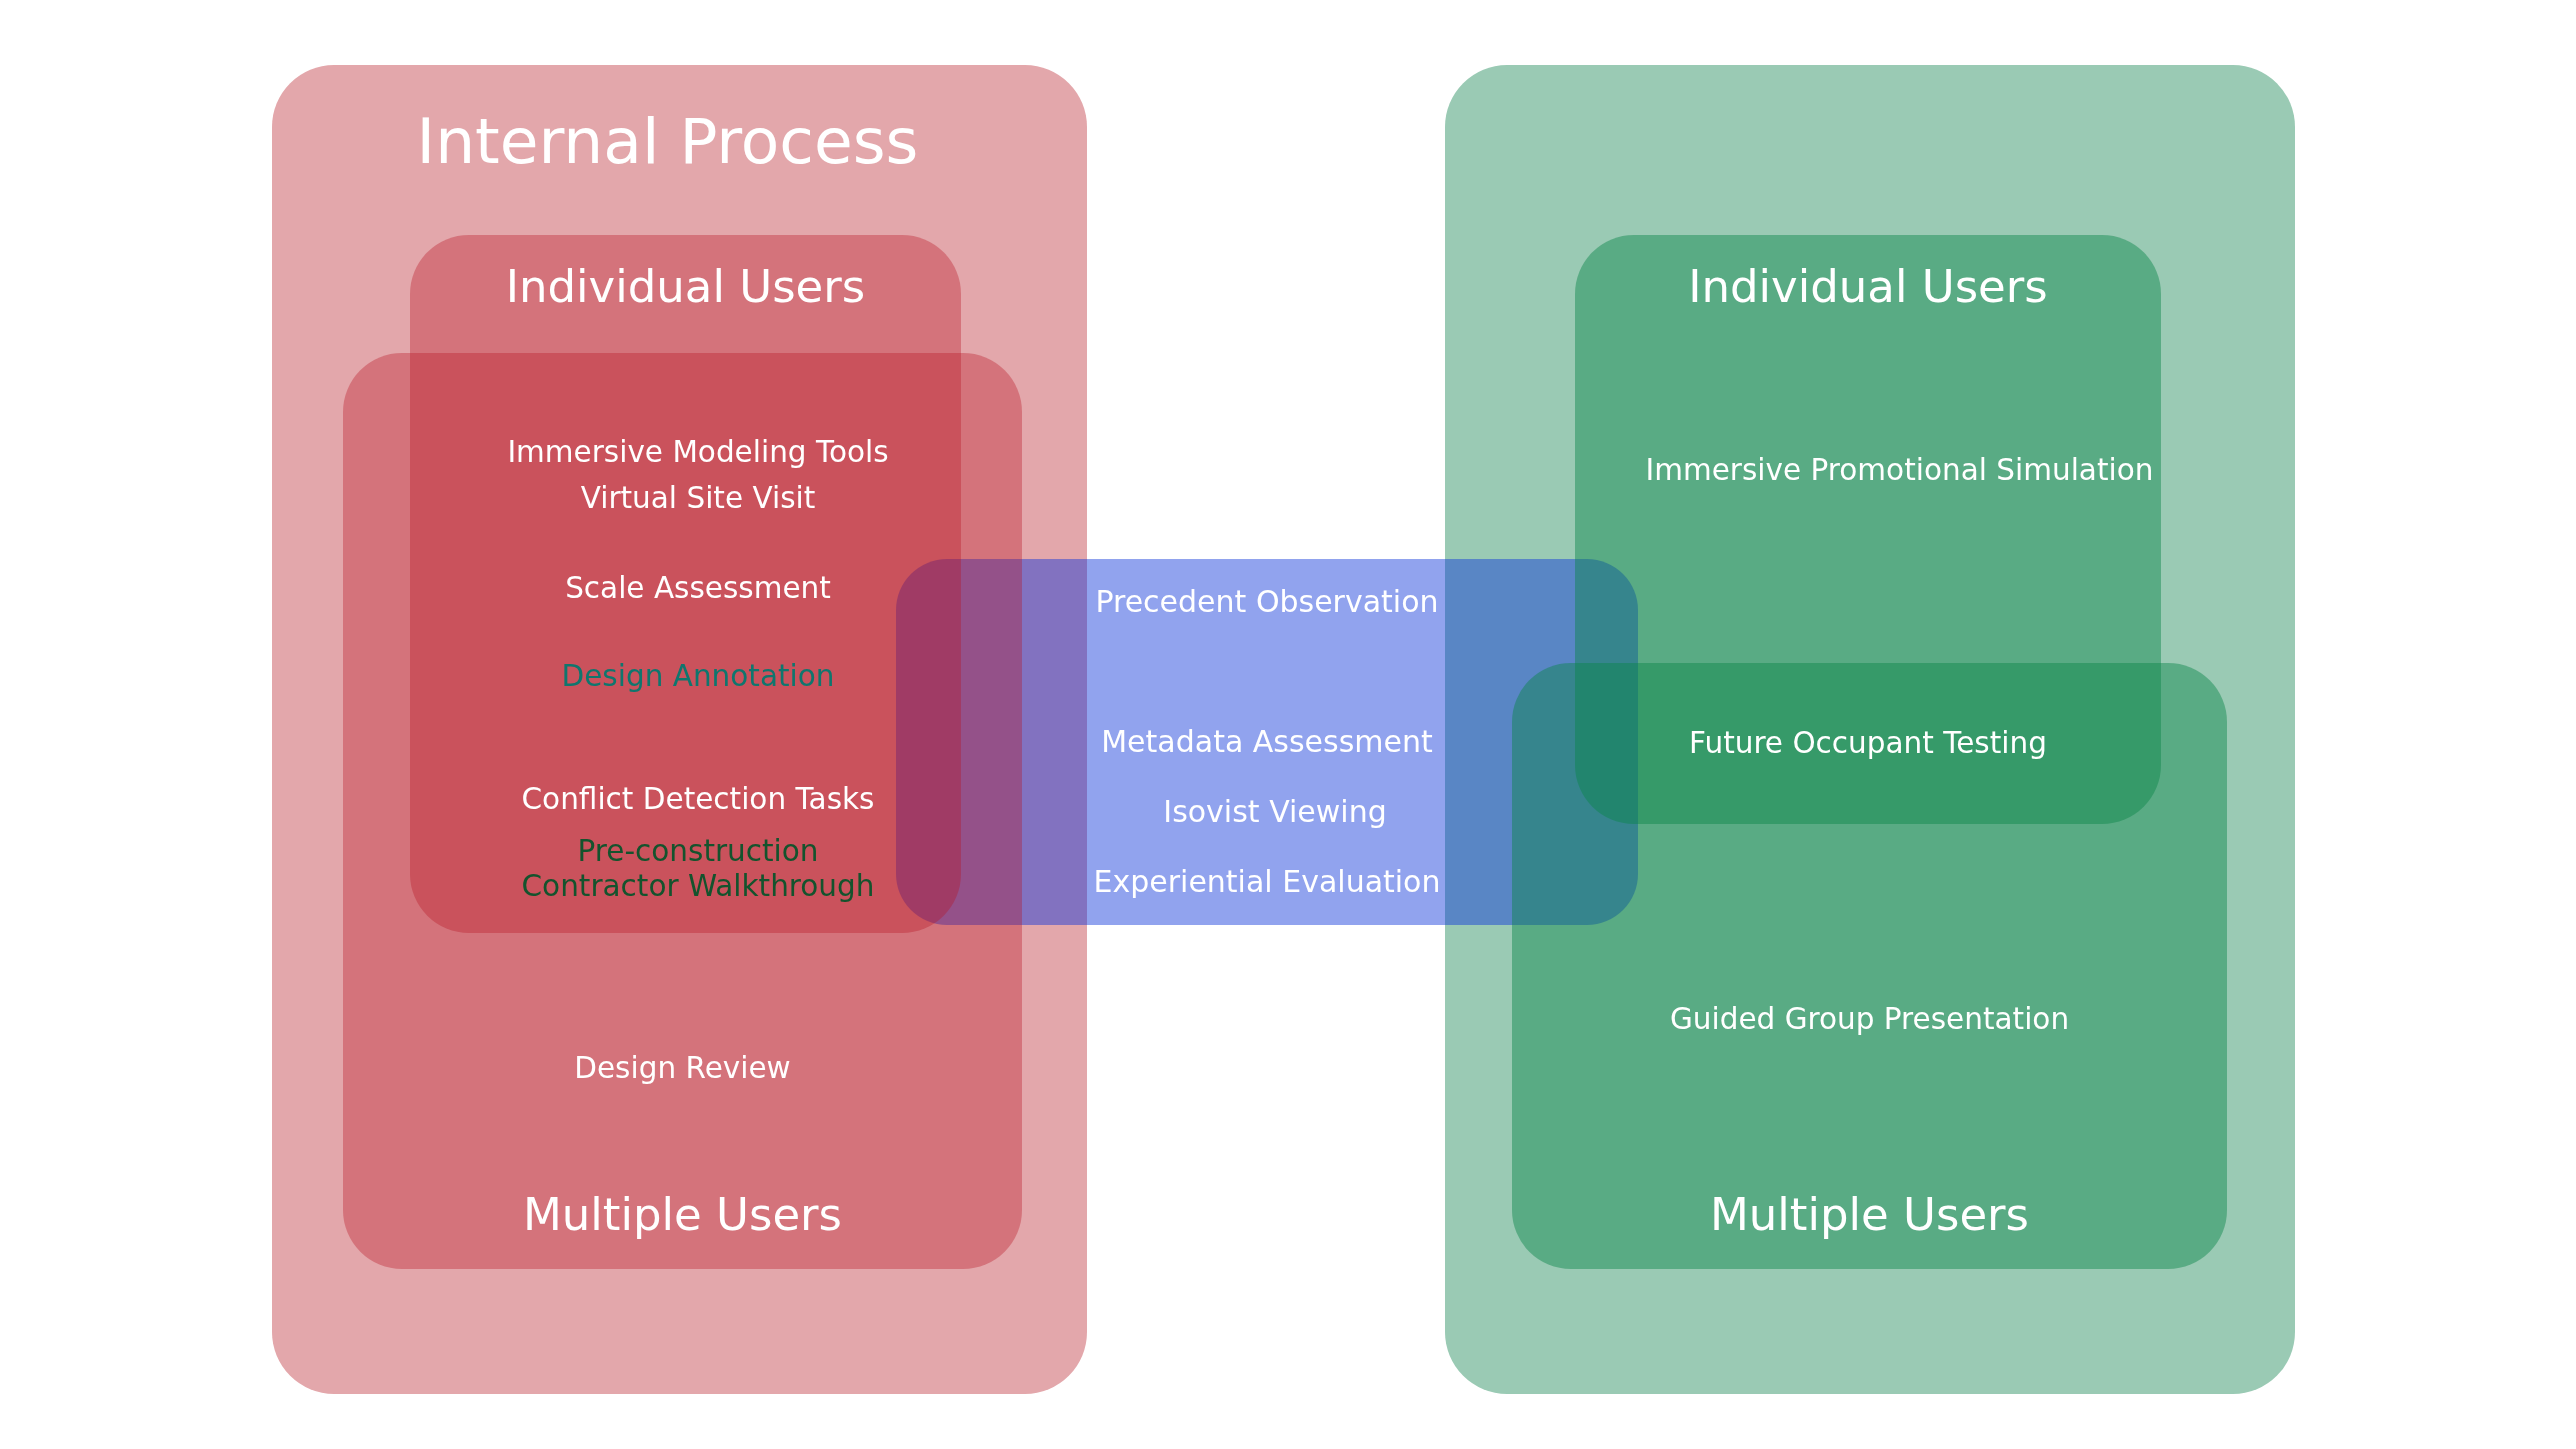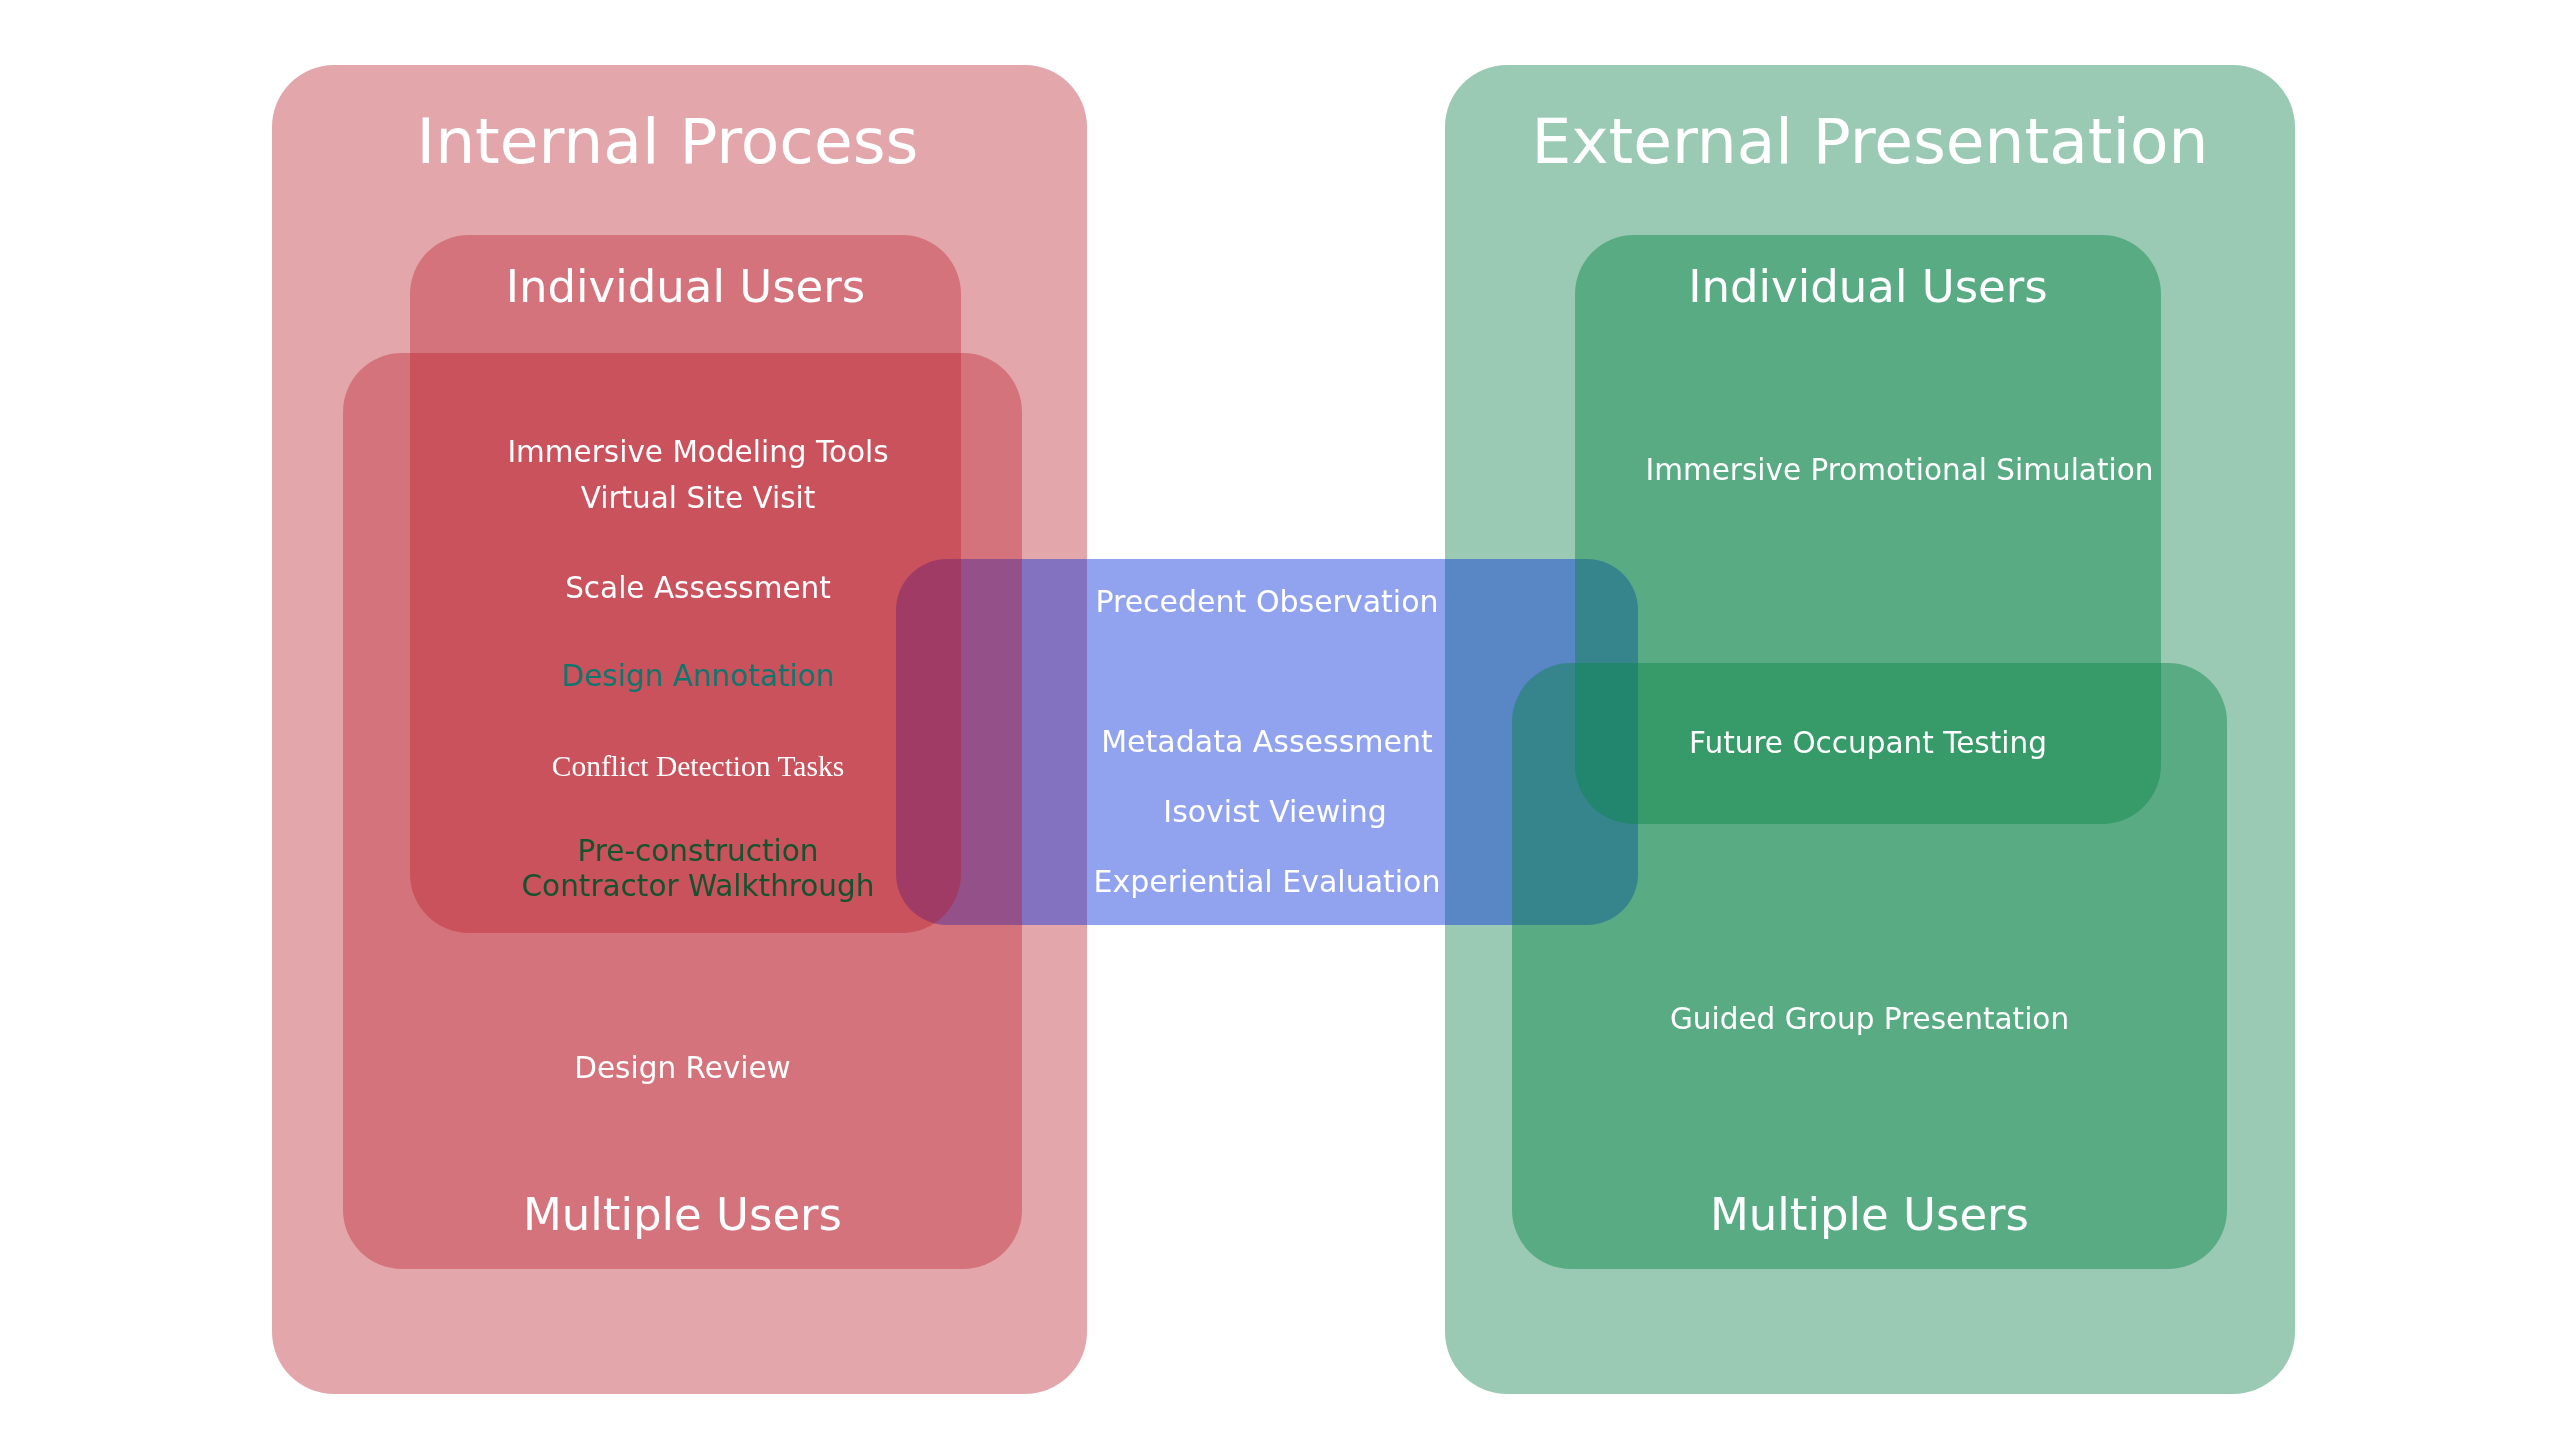--- a/index.html
+++ b/index.html
@@ -42,21 +42,21 @@
   #right-ind-label { left: 1575px; top: 259px;  width: 586px; }
   #left-mult-label { left: 343px;  top: 1187px; width: 679px; }
   #right-mult-label{ left: 1512px; top: 1187px; width: 715px; }
 
   .item { font-size: 29.5px; line-height: 43px; }
   .left-item  { left: 376px;  width: 644px; }
   #l-item-0 { top: 387px; margin-top: 44px; }
   #l-item-1 { top: 477px; }
   #l-item-2 { top: 567px; }
   #l-item-3 { top: 655px; }
-  #l-item-4 { top: 745px; font-family: Liberation Serif, serif; }
+  #l-item-4 { top: 778px; }
   #l-item-5 { top: 834px; line-height: 35px; }
   #l-design-review { left: 343px; width: 679px; top: 1047px; }
 
   .blue-item { left: 896px; width: 742px; font-size: 30px; line-height: 43px; }
   #b-item-0 { top: 580px; }
   #b-item-1 { top: 650px; }
   #b-item-2 { top: 720px; }
   #b-item-3 { top: 790px; }
   #b-item-4 { top: 860px; }
 
@@ -71,21 +71,20 @@
 
   <div class="box" id="outer-pink"></div>
   <div class="box" id="outer-green"></div>
   <div class="box" id="blue-box"></div>
   <div class="box" id="red-ind"></div>
   <div class="box" id="red-mult"></div>
   <div class="box" id="green-ind"></div>
   <div class="box" id="green-mult"></div>
 
   <div class="txt title" id="left-title" style="color: rgb(255, 255, 255);">Internal Process</div>
-  <div class="txt title" id="right-title" style="color: rgb(255, 255, 255);">External Presentation</div>
 
   <div class="txt sublabel" id="left-ind-label" style="color: rgb(255, 255, 255);">Individual Users</div>
   <div class="txt sublabel" id="right-ind-label" style="color: rgb(255, 255, 255);">Individual Users</div>
   <div class="txt sublabel" id="left-mult-label" style="color: rgb(255, 255, 255);">Multiple Users</div>
   <div class="txt sublabel" id="right-mult-label" style="color: rgb(255, 255, 255);">Multiple Users</div>
 
   <div class="txt item left-item" id="l-item-0" style="color: rgb(255, 255, 255);">Immersive Modeling Tools</div>
   <div class="txt item left-item" id="l-item-1" style="color: rgb(255, 255, 255);">Virtual Site Visit</div>
   <div class="txt item left-item" id="l-item-2" style="color: rgb(255, 255, 255);">Scale Assessment</div>
   <div class="txt item left-item" id="l-item-3" style="color: #0f766e;">Design Annotation</div>

